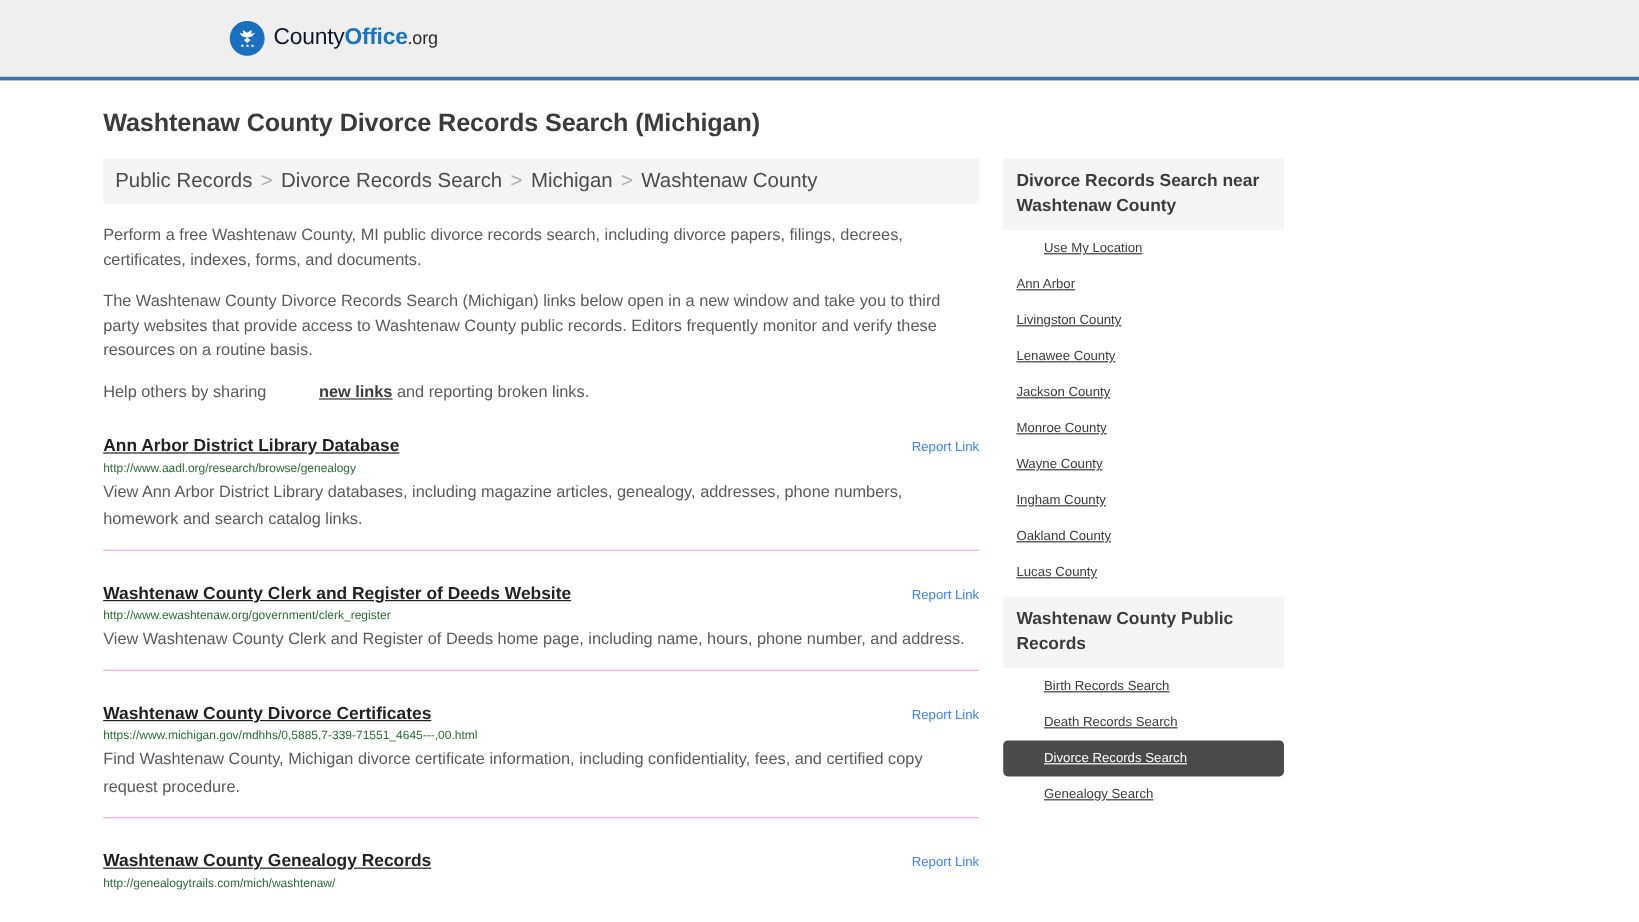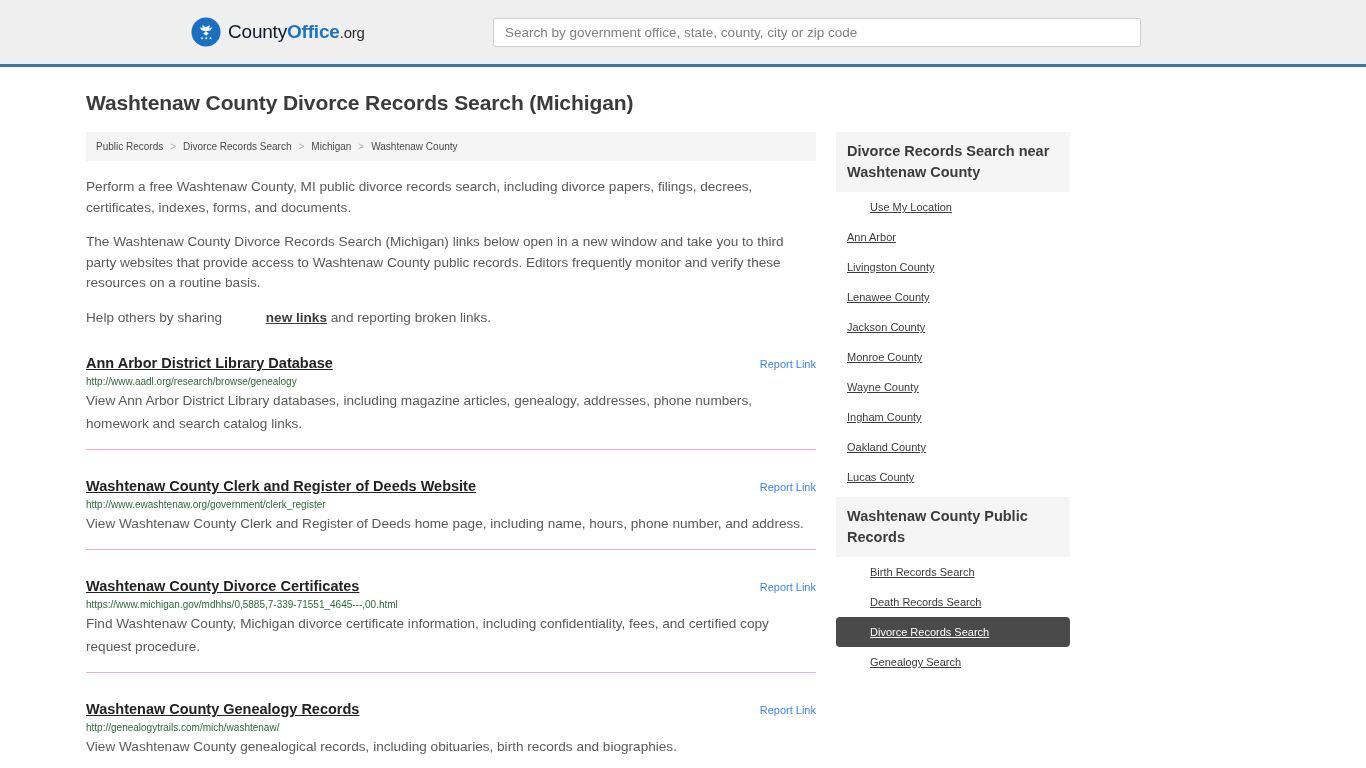--- a/index.html
+++ b/index.html
@@ -73,21 +73,21 @@
   }
 
   .layout { display: flex; align-items: flex-start; gap: 0; }
   .col-main { width: 730px; flex: 0 0 730px; }
   .col-side { width: 234px; flex: 0 0 234px; margin-left: 20px; }
 
   
   .breadcrumb {
     background: #f5f5f5;
     padding: 9px 10px;
-    font-size: 10px;
+    font-size: 17px;
     color: #4a4a4a;
     display: flex;
     flex-wrap: wrap;
     align-items: center;
     margin-bottom: 16px;
   }
   .crumb { color: #4a4a4a; }
   .crumb-sep { color: #adadad; margin: 0 7px; }
 
   
@@ -182,23 +182,20 @@
       <circle cx="32" cy="32" r="31" fill="#1a6fc0"></circle>
       <path d="M32 22 L24 17 L25 24 L18 22 L23 28 L32 31 L41 28 L46 22 L39 24 L40 17 Z" fill="#ffffff"></path>
       <path d="M32 31 L26 35 L32 40 L38 35 Z" fill="#ffffff"></path>
       <path d="M20 44 l2.2 1.6 -0.85 2.6 2.2-1.6 2.2 1.6 -0.85-2.6 2.2-1.6h-2.7l-0.85-2.6 -0.85 2.6z" fill="#ffffff"></path>
       <path d="M29 44 l2.2 1.6 -0.85 2.6 2.2-1.6 2.2 1.6 -0.85-2.6 2.2-1.6h-2.7l-0.85-2.6 -0.85 2.6z" fill="#ffffff"></path>
       <path d="M38 44 l2.2 1.6 -0.85 2.6 2.2-1.6 2.2 1.6 -0.85-2.6 2.2-1.6h-2.7l-0.85-2.6 -0.85 2.6z" fill="#ffffff"></path>
     </svg>
     <span class="brand-text"><span class="brand-county">County</span><span class="brand-office">Office</span><span class="brand-tld">.org</span></span>
   </div>
 
-  <div class="search-wrap">
-    <input class="search-input" type="text" placeholder="Search by government office, state, county, city or zip code" style="">
-  </div>
 </div>
 
 <div class="page">
 
   <h1 class="page-title">Washtenaw County Divorce Records Search (Michigan)</h1>
 
   <div class="layout">
 
     <div class="col-main">
 
@@ -242,21 +239,20 @@
             </div>
             <div class="result-url">https://www.michigan.gov/mdhhs/0,5885,7-339-71551_4645---,00.html</div>
             <div class="result-desc">Find Washtenaw County, Michigan divorce certificate information, including confidentiality, fees, and certified copy request procedure.</div>
           </div>
           <div class="result">
             <div class="result-head">
               <a class="result-title">Washtenaw County Genealogy Records</a>
               <span class="report-link">Report Link</span>
             </div>
             <div class="result-url">http://genealogytrails.com/mich/washtenaw/</div>
-            <div class="result-desc">View Washtenaw County genealogical records, including obituaries, birth records and biographies.</div>
           </div>
         </div>
     </div>
 
     <div class="col-side">
 
       <div class="side-box">
         <div class="side-head">Divorce Records Search near Washtenaw County</div>
         <ul class="side-list" id="nearby-list">
           <li>

